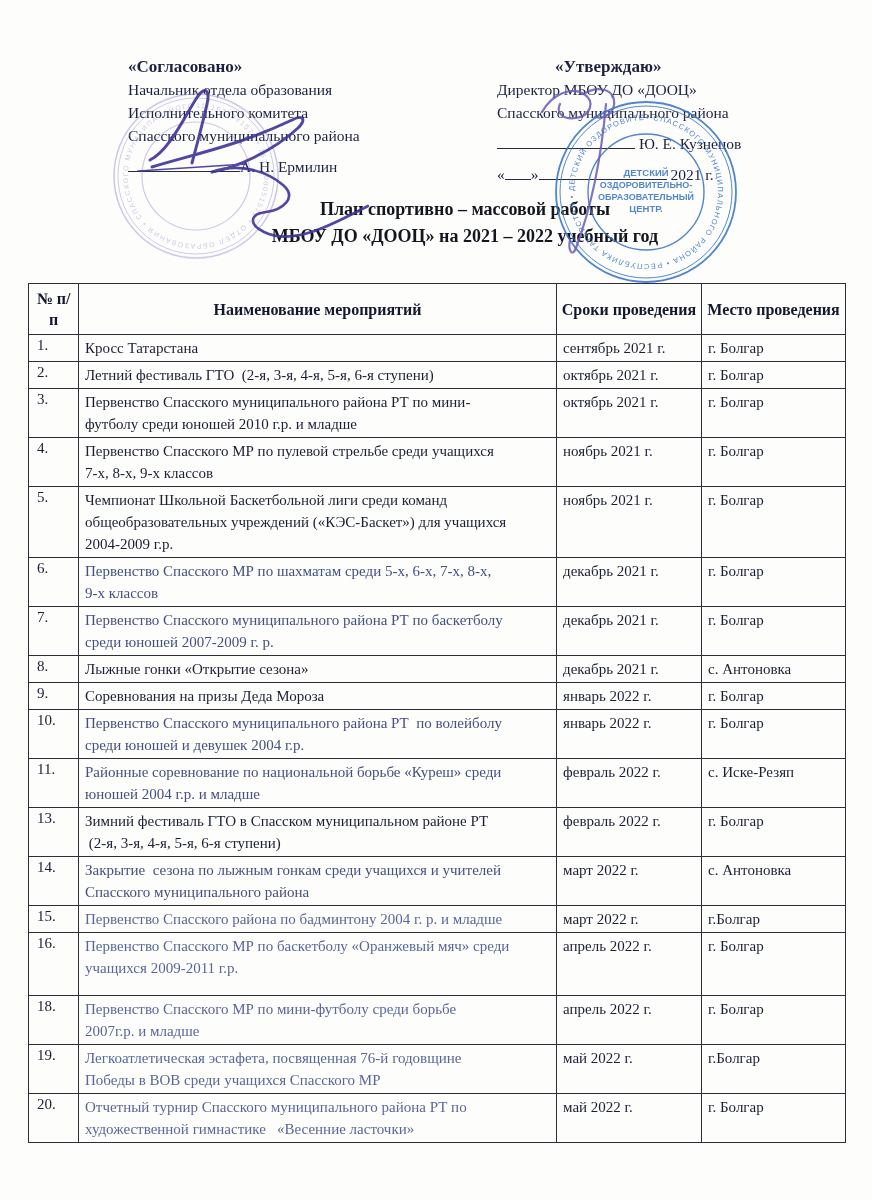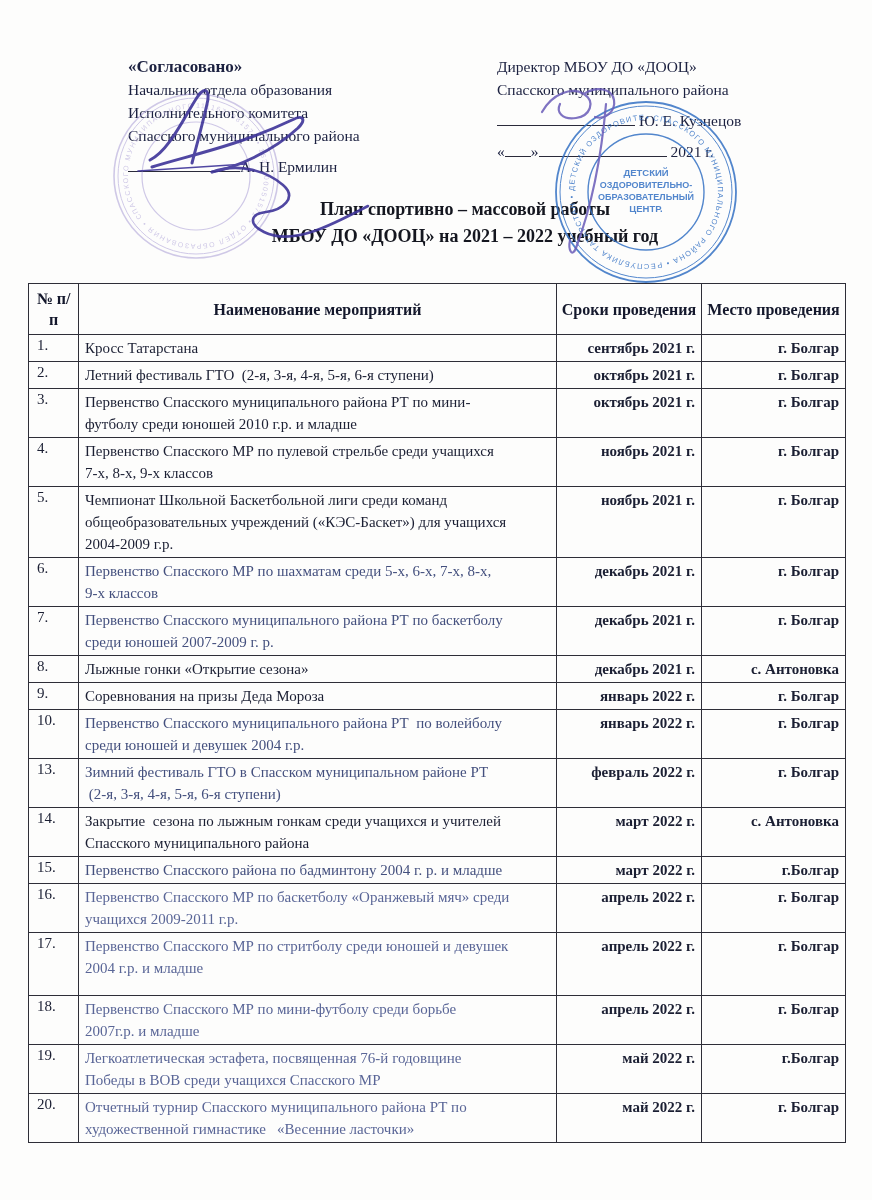--- a/index.html
+++ b/index.html
@@ -42,21 +42,21 @@
     border:1.4px solid #2e2e38;
     padding:2px 6px;vertical-align:top;
   }
   .plan-table th{
     font-weight:bold;font-size:16px;line-height:21px;
     text-align:center;vertical-align:middle;padding:4px 4px;color:#14182c;
   }
   .plan-table thead tr{height:50px;}
   td.num{padding-left:8px;}
   td.name{white-space:pre-wrap;line-height:22px;}
-  td.date,td.place{text-align:right;line-height:22px;font-weight:bold;}
+  td.date,td.place{text-align:left;line-height:22px;}
   
   tbody tr:nth-child(6) td.name,
   tbody tr:nth-child(7) td.name,
   tbody tr:nth-child(10) td.name,
   tbody tr:nth-child(11) td.name,
   tbody tr:nth-child(13) td.name{
     color:#44507e;filter:blur(.2px);
   }
   tbody tr:nth-child(14) td.name,
   tbody tr:nth-child(15) td.name,
@@ -84,20 +84,21 @@
 
   <div class="approvals">
     <div class="approve-block approve-left">
       <div class="approve-title">«Согласовано»</div>
       <div>Начальник отдела образования</div>
       <div>Исполнительного комитета</div>
       <div>Спасского муниципального района</div>
       <div class="sig-line"><span class="ul" style="width:112px"></span><span>А. Н. Ермилин</span></div>
     </div>
     <div class="approve-block approve-right">
+      <div class="approve-title">«Утверждаю»</div>
       <div>Директор МБОУ ДО «ДООЦ»</div>
       <div>Спасского муниципального района</div>
       <div class="sig-line"><span class="ul" style="width:138px"></span> <span>Ю. Е. Кузнецов</span></div>
       <div class="sig-line"><span>«</span><span class="ul" style="width:26px"></span><span>»</span><span class="ul" style="width:128px"></span> <span>2021 г.</span></div>
     </div>
   </div>
 
   <div class="doc-title">
     <div>План спортивно – массовой работы</div>
     <div>МБОУ ДО «ДООЦ» на 2021 – 2022 учебный год</div>
@@ -189,20 +190,27 @@
     </tr>
 
     <tr>
       <td class="num">10.</td>
       <td class="name">Первенство Спасского муниципального района РТ  по волейболу
 среди юношей и девушек 2004 г.р.</td>
       <td class="date">январь 2022 г.</td>
       <td class="place">г. Болгар</td>
     </tr>
 
+    <tr>
+      <td class="num">11.</td>
+      <td class="name">Районные соревнование по национальной борьбе «Куреш» среди
+юношей 2004 г.р. и младше</td>
+      <td class="date">февраль 2022 г.</td>
+      <td class="place">с. Иске-Резяп</td>
+    </tr>
 
 
     <tr>
       <td class="num">13.</td>
       <td class="name">Зимний фестиваль ГТО в Спасском муниципальном районе РТ
  (2-я, 3-я, 4-я, 5-я, 6-я ступени)</td>
       <td class="date">февраль 2022 г.</td>
       <td class="place">г. Болгар</td>
     </tr>
 
@@ -222,27 +230,20 @@
     </tr>
 
     <tr>
       <td class="num">16.</td>
       <td class="name">Первенство Спасского МР по баскетболу «Оранжевый мяч» среди
 учащихся 2009-2011 г.р.</td>
       <td class="date">апрель 2022 г.</td>
       <td class="place">г. Болгар</td>
     </tr>
 
-    <tr>
-      <td class="num">17.</td>
-      <td class="name">Первенство Спасского МР по стритболу среди юношей и девушек
-2004 г.р. и младше</td>
-      <td class="date">апрель 2022 г.</td>
-      <td class="place">г. Болгар</td>
-    </tr>
 
     <tr>
       <td class="num">18.</td>
       <td class="name">Первенство Спасского МР по мини-футболу среди борьбе
 2007г.р. и младше</td>
       <td class="date">апрель 2022 г.</td>
       <td class="place">г. Болгар</td>
     </tr>
 
     <tr>

